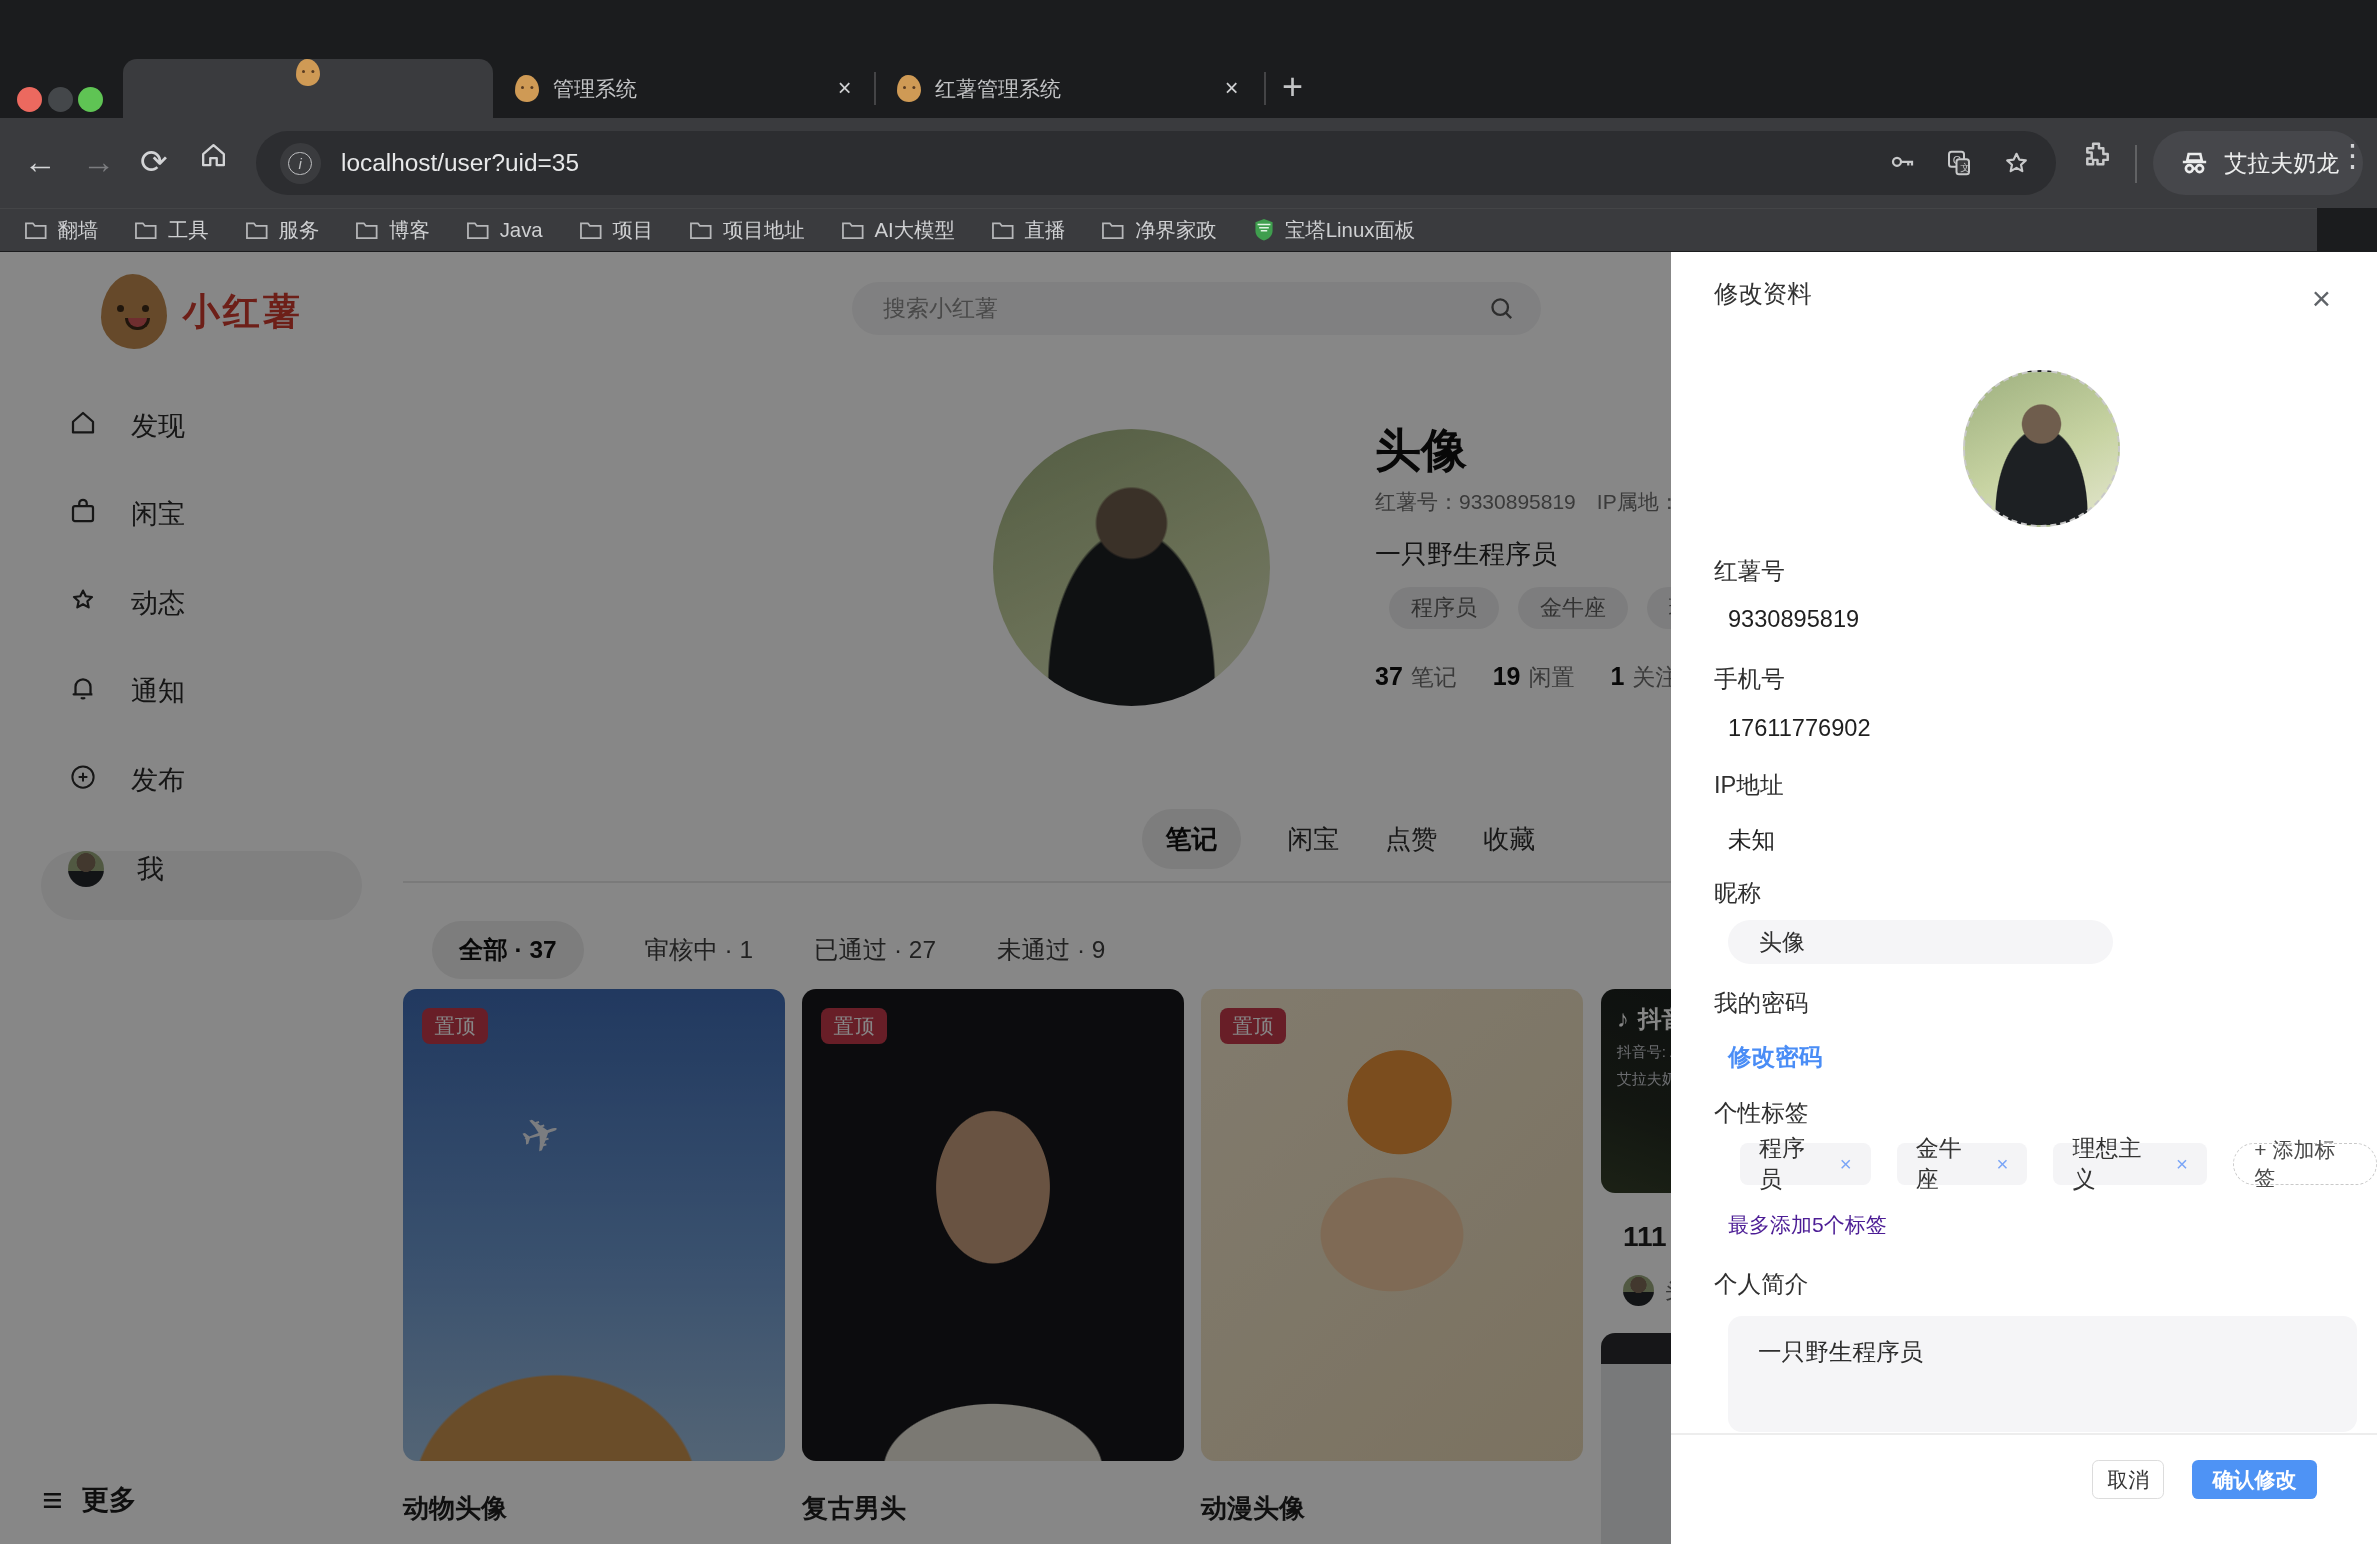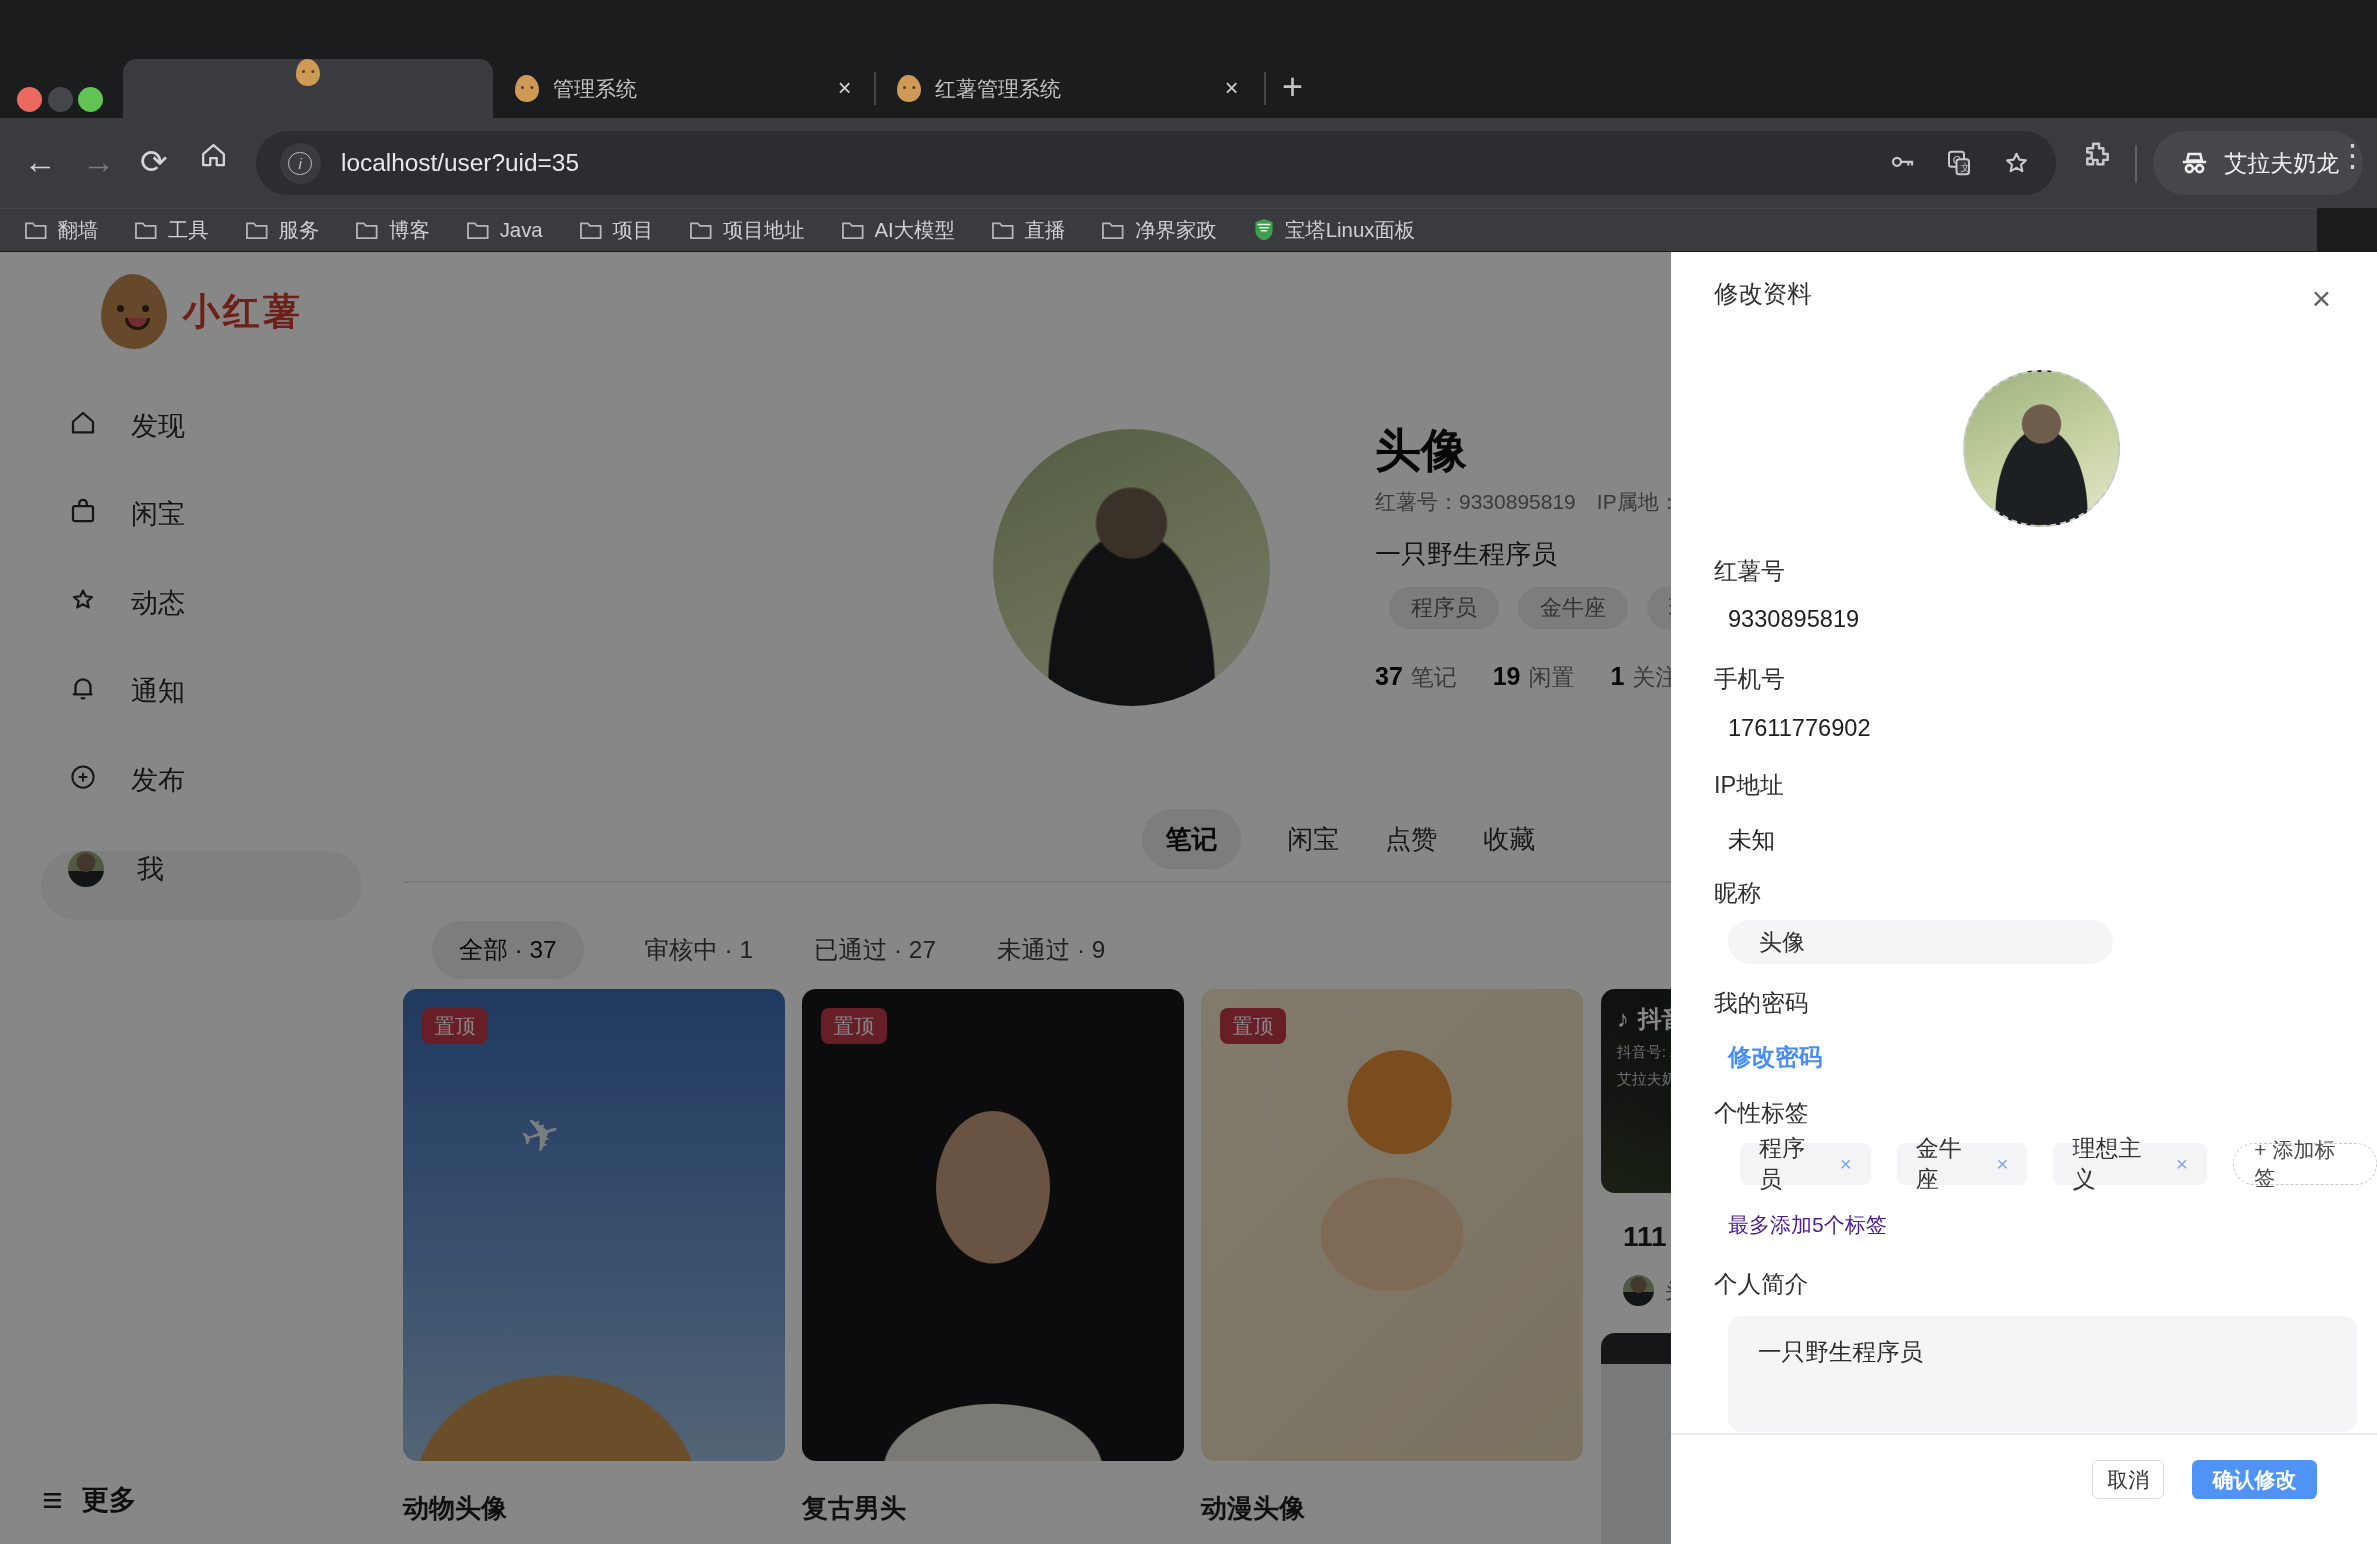--- a/index.html
+++ b/index.html
@@ -73,21 +73,21 @@
   .stats { position:absolute; left:1375px; top:410px; display:flex; gap:36px; align-items:center; }
   .stat { display:flex; align-items:baseline; gap:7.9px; }
   .stat b { font-size:25px; color:#101010; } .stat span { font-size:23px; color:#6f6f6f; }
 
   .content-tabs { position:absolute; left:1142px; top:557px; display:flex; align-items:center; gap:46px; }
   .ctab { font-size:26px; color:#2f2f2f; }
   .ctab.active { background:#ececec; border-radius:30px; height:60px; padding:0 23.6px; display:flex; align-items:center; font-weight:700; color:#111; }
   .hsep { position:absolute; left:403px; top:629px; width:1975px; height:1.6px; background:#e7e7e7; }
   .filters { position:absolute; left:432px; top:669px; display:flex; align-items:center; gap:61px; }
   .filter { font-size:24.4px; color:#3f3f3f; white-space:nowrap; }
-  .filter.active { background:#ececec; border-radius:29px; height:58px; padding:0 27px; display:flex; align-items:center; font-weight:400; color:#111;text-align:right; }
+  .filter.active { background:#ececec; border-radius:29px; height:58px; padding:0 27px; display:flex; align-items:center; font-weight:700; color:#111;text-align:right; }
 
   
   .card { position:absolute; top:737px; width:382px; }
   .card-img { width:382px; height:472px; border-radius:14px; position:relative; overflow:hidden; }
   .pin { position:absolute; left:19px; top:19px; width:66px; height:36px; background:#c5394b; color:#fff; font-size:20.4px; border-radius:7.9px; display:flex; align-items:center; justify-content:center; }
   .card-title { margin-top:30px; font-size:26px; font-weight:600; color:#1f1f1f; }
   .author { margin-top:22px; display:flex; align-items:center; gap:11px; }
   .author .mini-ava { width:31px; height:31px; }
   .author span { font-size:21px; color:#666; }
   .img-dog { background:radial-gradient(ellipse 236px 204px at 40% 108%,#c9914f 0 60%,transparent 61%),radial-gradient(ellipse 94px 71px at 42% 102%,#f3ede2 0 60%,transparent 61%),linear-gradient(180deg,#3f6cb5 0%,#6b97cf 55%,#9dbede 100%); }
@@ -315,20 +315,27 @@
     </div>
     <div class="nav-item active" style="top:599px">
       <span class="mini-ava"></span>
       <span>我</span>
     </div>
     <div class="more">
       <i>≡</i>
       <span>更多</span>
     </div>
 
+    <div class="search">
+      <input placeholder="搜索小红薯" style="">
+      <svg width="31" height="31" viewBox="0 0 24 24">
+          <circle cx="11" cy="11" r="6" fill="none" stroke="#555" stroke-width="1.8"></circle>
+          <path d="m15.5 15.5 4 4" stroke="#555" stroke-width="1.8"></path>
+        </svg>
+    </div>
 
     <div class="pro-ava"></div>
     <div class="pro-name">头像</div>
     <div class="pro-meta">红薯号：9330895819　IP属地：未知</div>
     <div class="pro-bio">一只野生程序员</div>
     <div class="pro-tags">
       <span class="pro-tag">程序员</span>
       <span class="pro-tag">金牛座</span>
       <span class="pro-tag">理想主义</span>
     </div>

